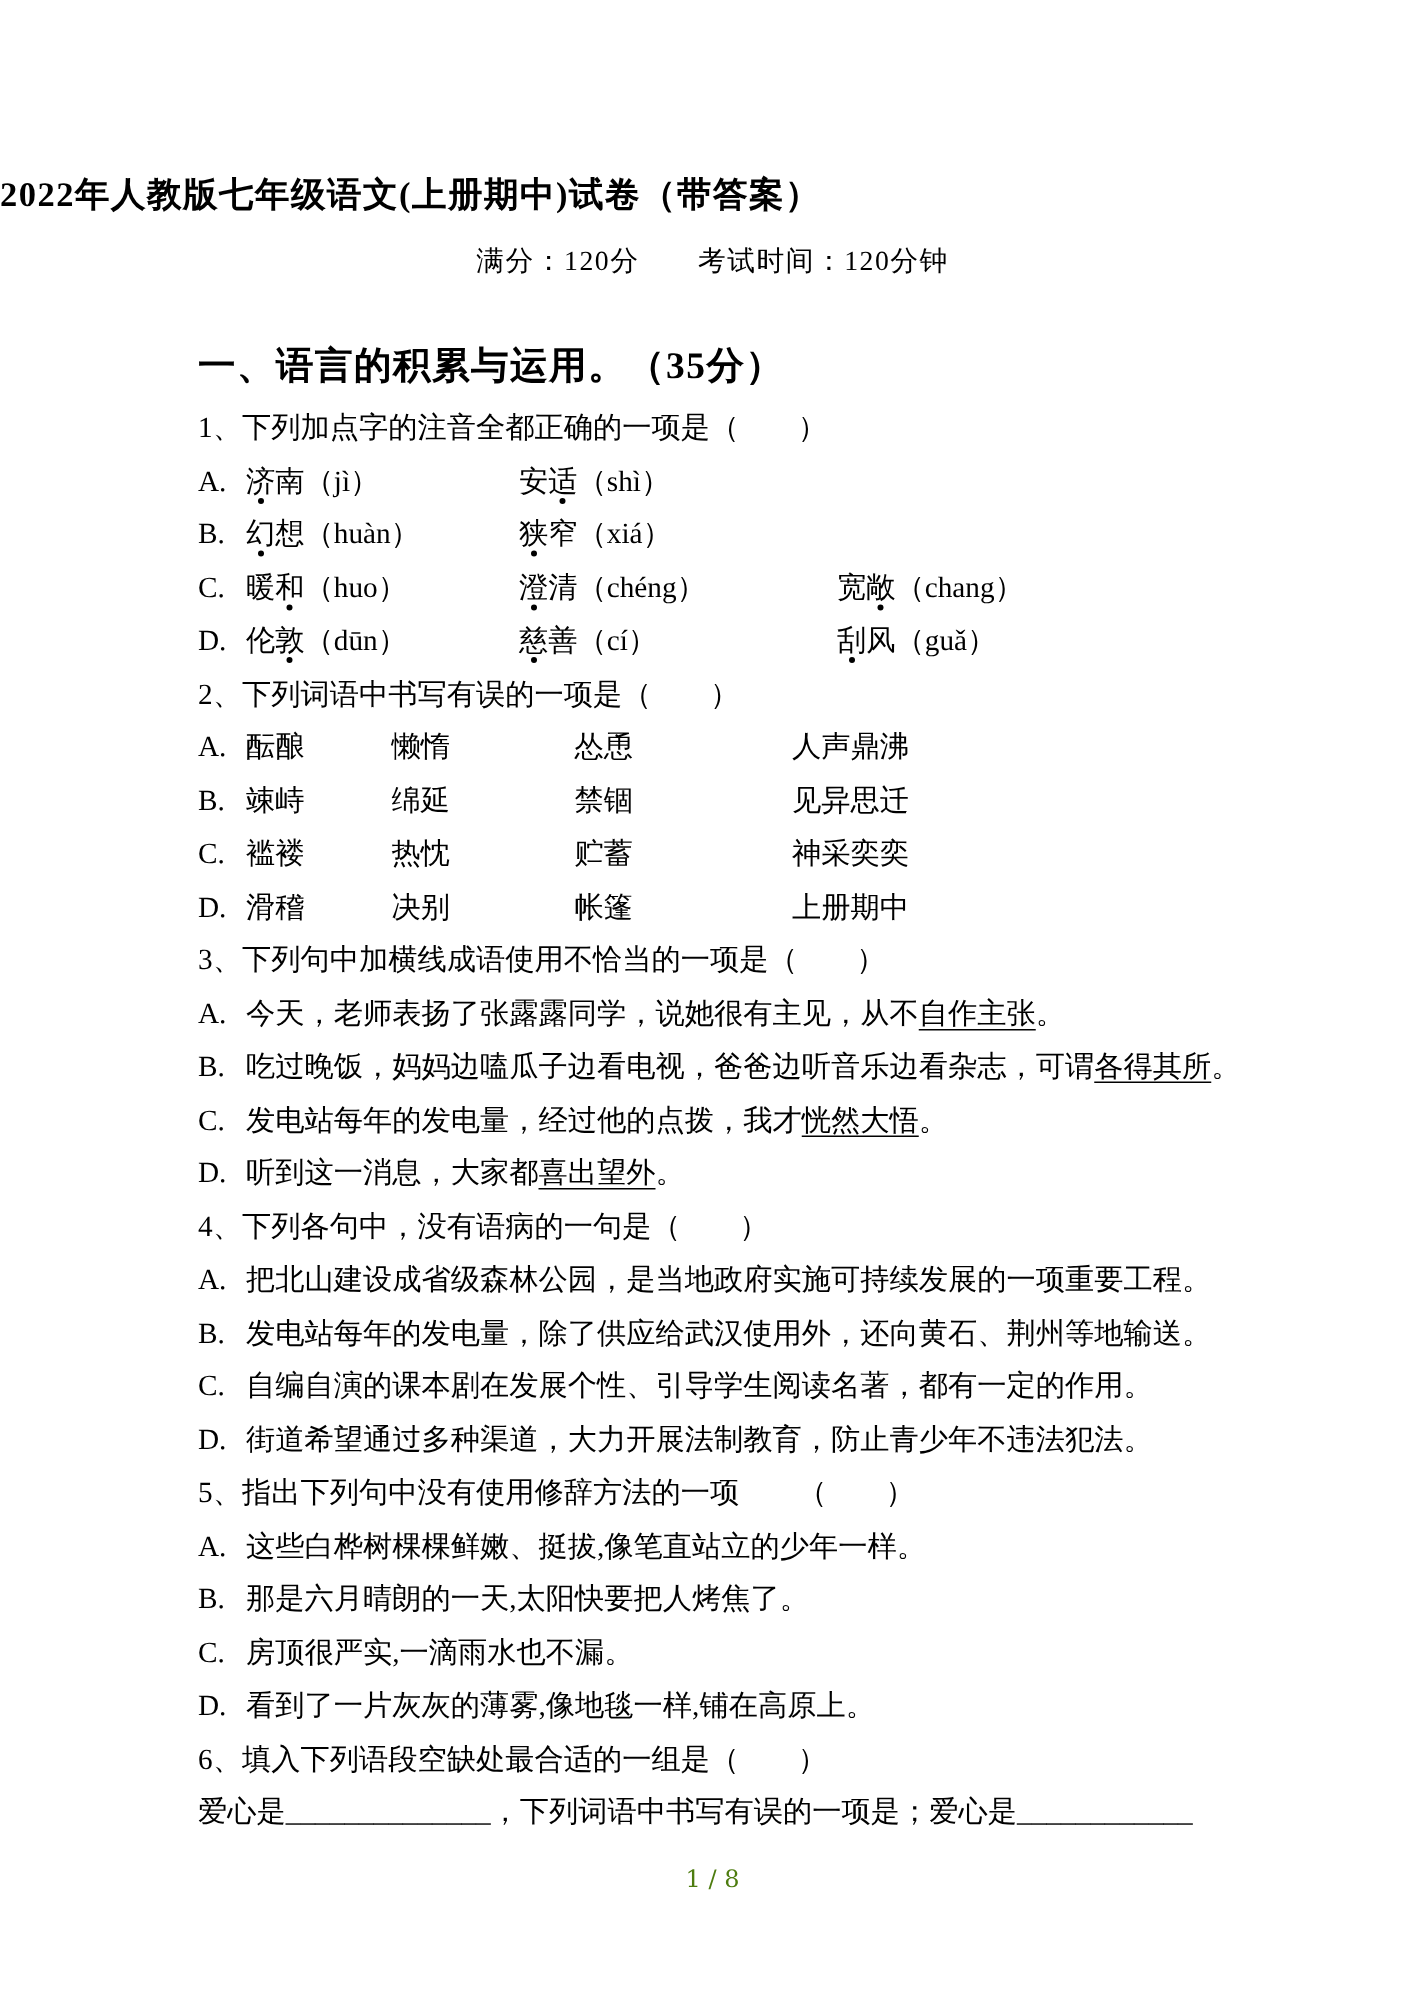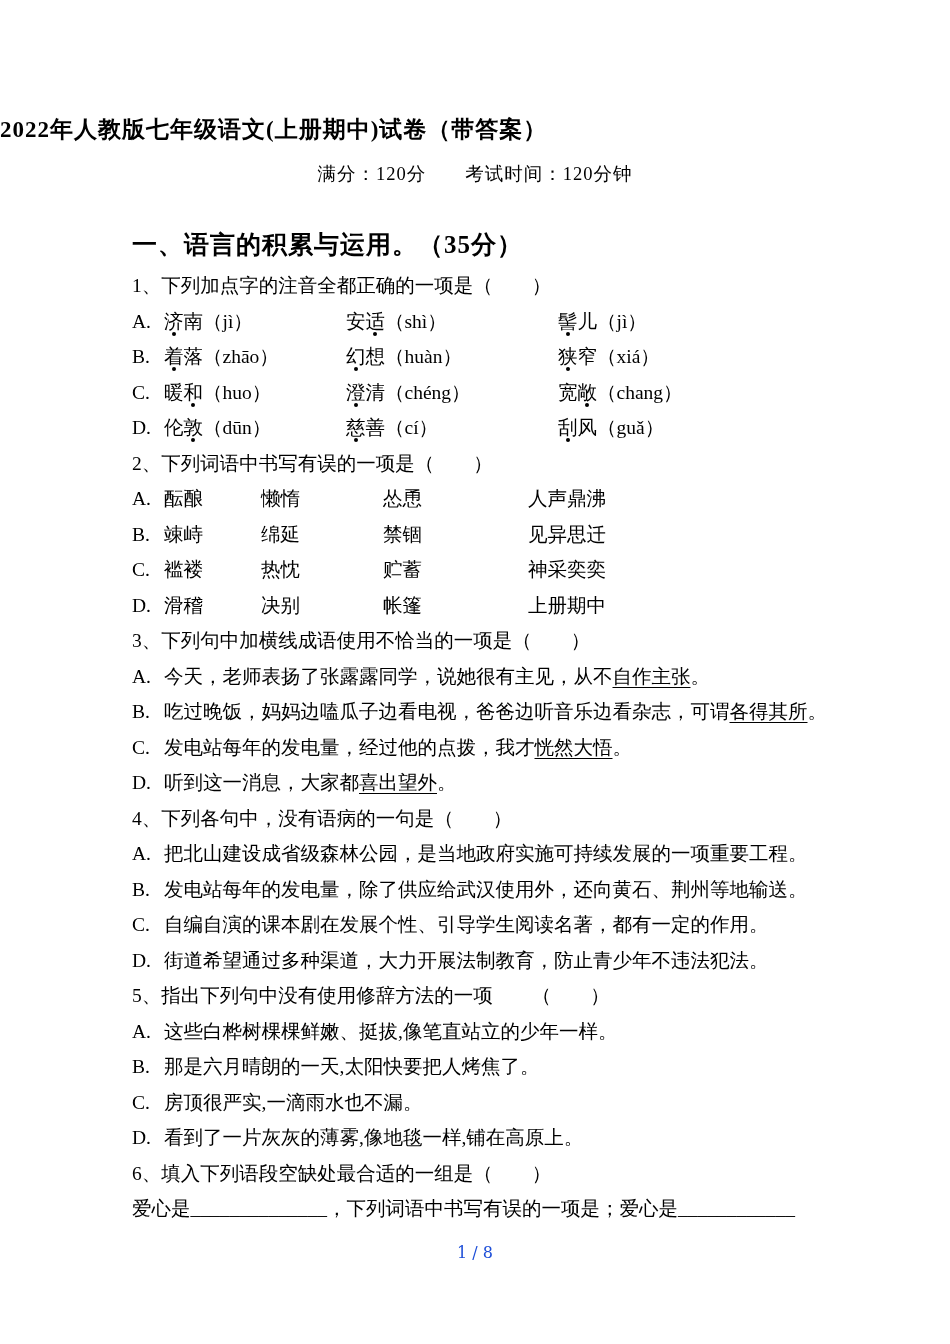--- a/index.html
+++ b/index.html
@@ -31,46 +31,44 @@
   .lab { }
   .du { position:relative; }
   .du::after {
     content:""; position:absolute; left:50%; bottom:-4px;
     transform:translateX(-50%); width:4px; height:4px;
     border-radius:50%; background:#000;
   }
   .uline { text-decoration:underline; text-underline-offset:4px; }
   .footer {
     position:absolute; top:1243px; left:0; width:100%;
-    text-align:center; font-size:16px; color:#1d4ed8;
+    text-align:center; font-size:16px; color:#4d7c0f;
     font-family:"DejaVu Serif","Liberation Serif",serif;
   }
 </style>
 </head>
 <body>
 
 <div class="page">
 
   <div class="title">2022年人教版七年级语文(上册期中)试卷（带答案）</div>
   <div class="subtitle">满分：120分　　考试时间：120分钟</div>
 
   <div class="flow">
     <div class="section-heading">一、语言的积累与运用。（35分）</div>
 
     <div class="stem">1、下列加点字的注音全都正确的一项是（　　）</div>
     <div id="q1-options">
         <div class="opt-row q1-grid">
           <span class="lab">A.</span>
           <span><span class="du">济</span><span>南</span><span>（jì）</span></span>
           <span><span>安</span><span class="du">适</span><span>（shì）</span></span>
-          <span><span class="du">髻</span><span>儿</span><span>（jì）</span></span>
         </div>
         <div class="opt-row q1-grid">
           <span class="lab">B.</span>
-          <span><span class="du">着</span><span>落</span><span>（zhāo）</span></span>
           <span><span class="du">幻</span><span>想</span><span>（huàn）</span></span>
           <span><span class="du">狭</span><span>窄</span><span>（xiá）</span></span>
         </div>
         <div class="opt-row q1-grid">
           <span class="lab">C.</span>
           <span><span>暖</span><span class="du">和</span><span>（huo）</span></span>
           <span><span class="du">澄</span><span>清</span><span>（chéng）</span></span>
           <span><span>宽</span><span class="du">敞</span><span>（chang）</span></span>
         </div>
         <div class="opt-row q1-grid">

